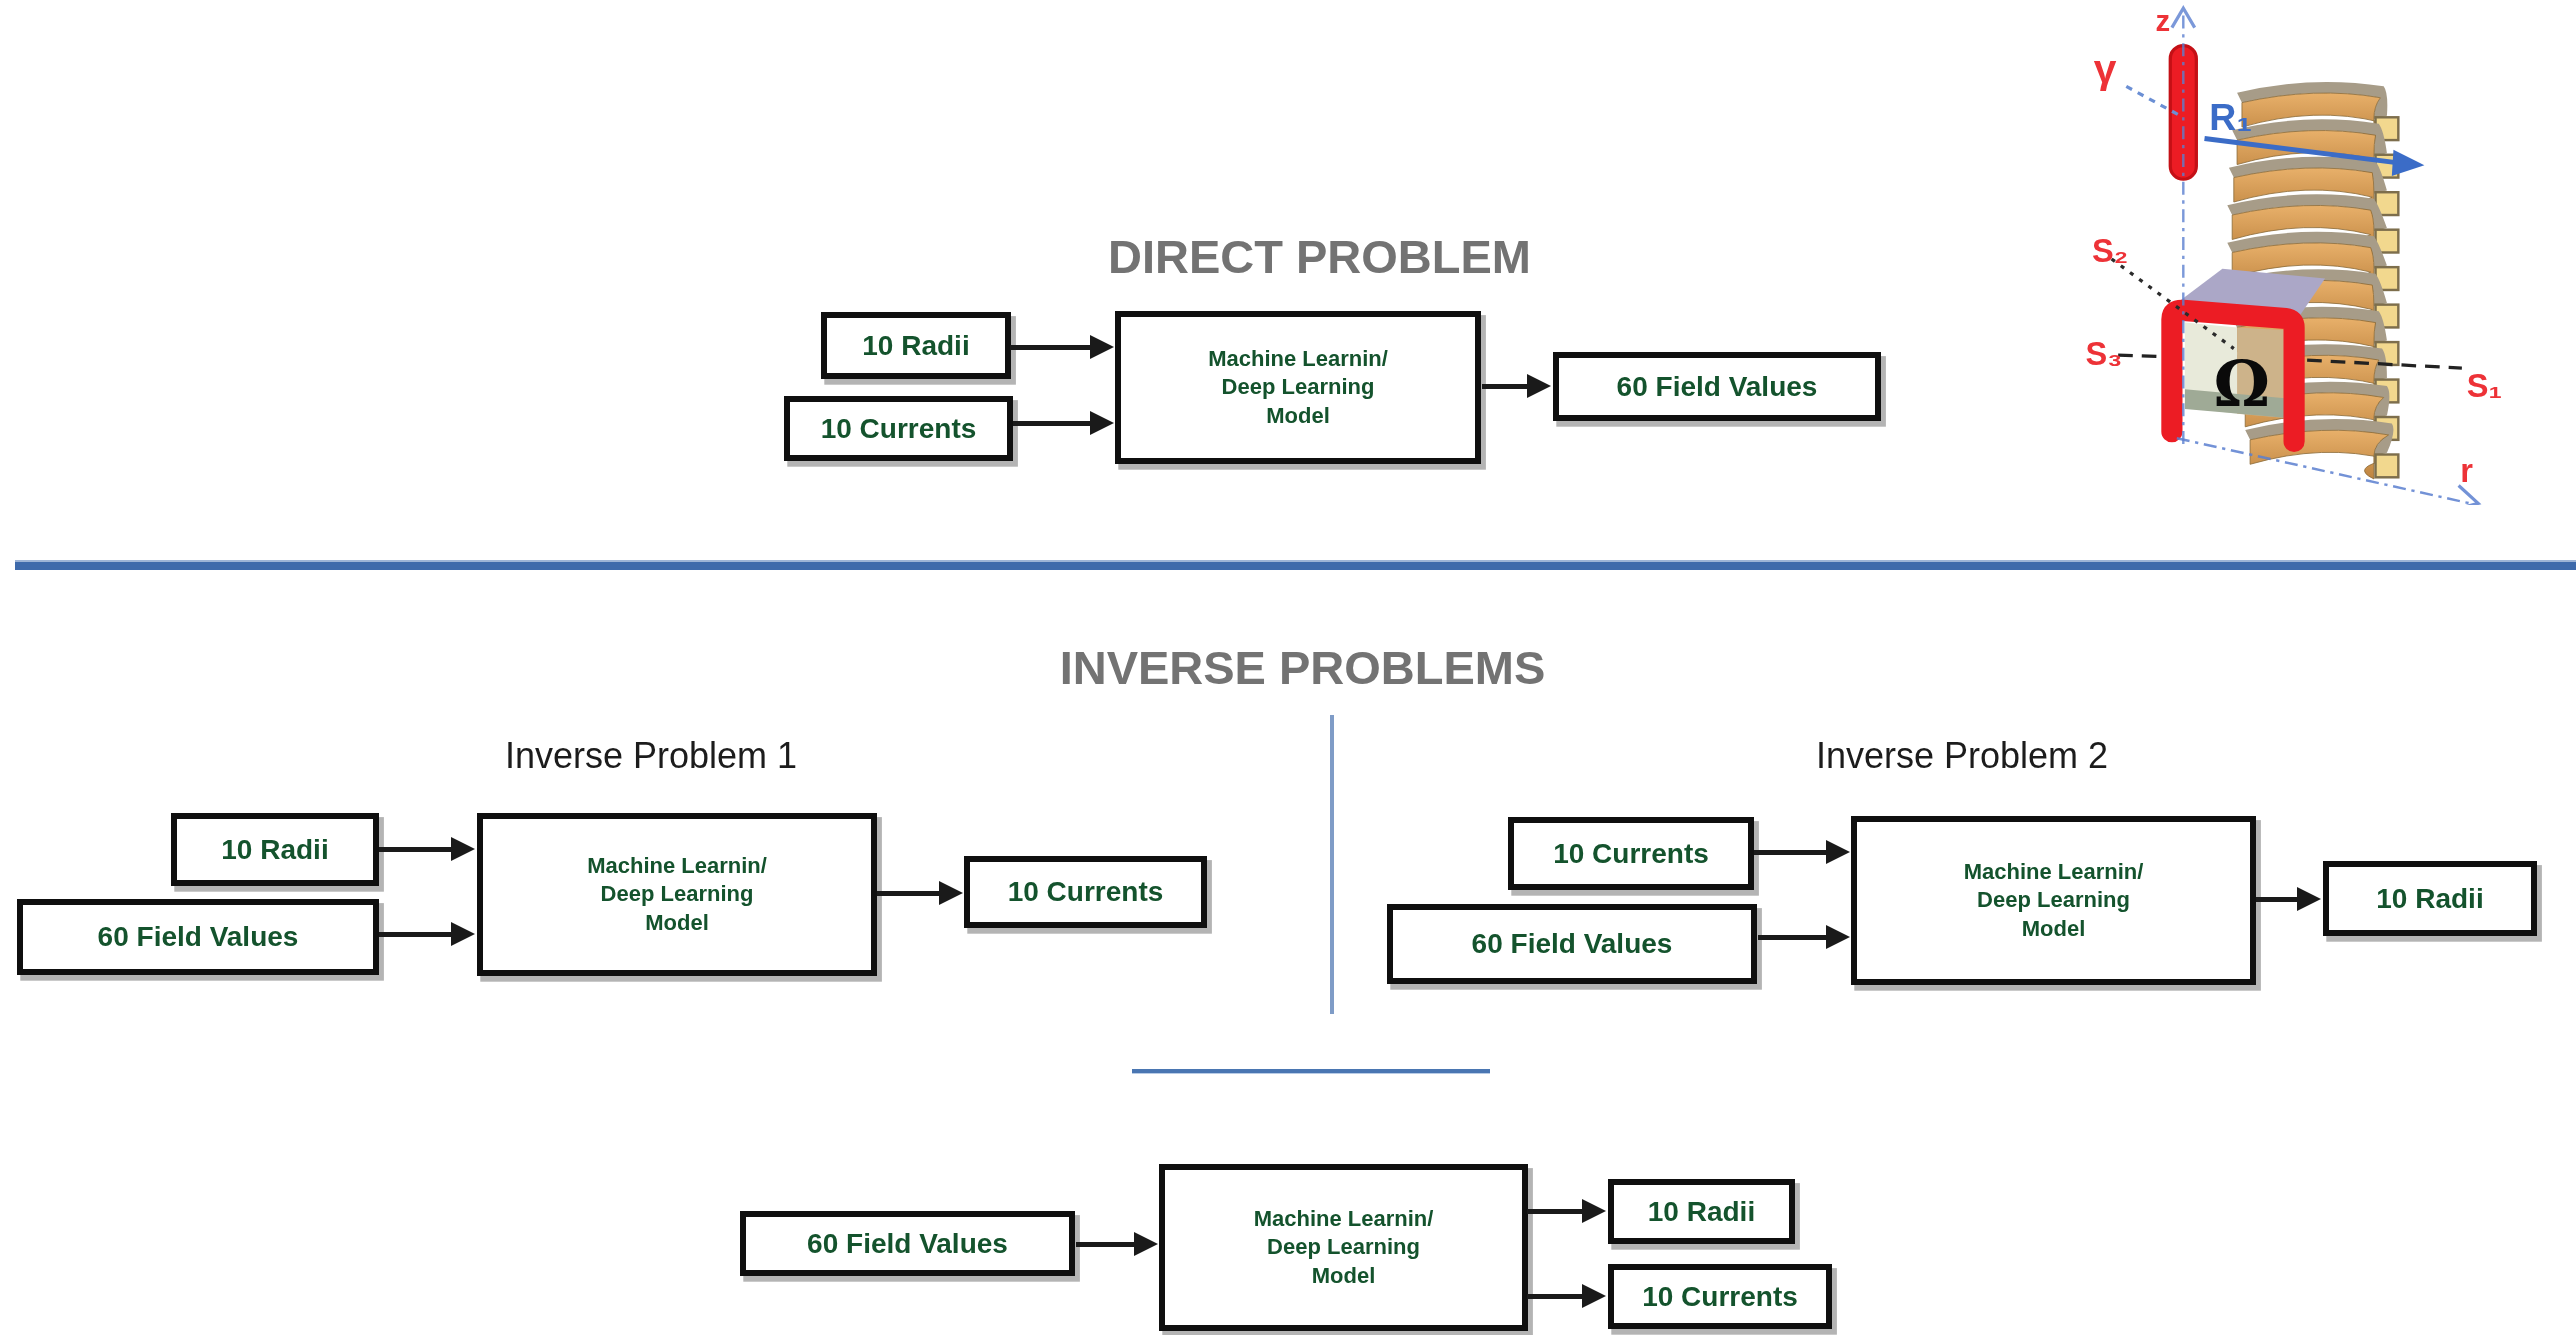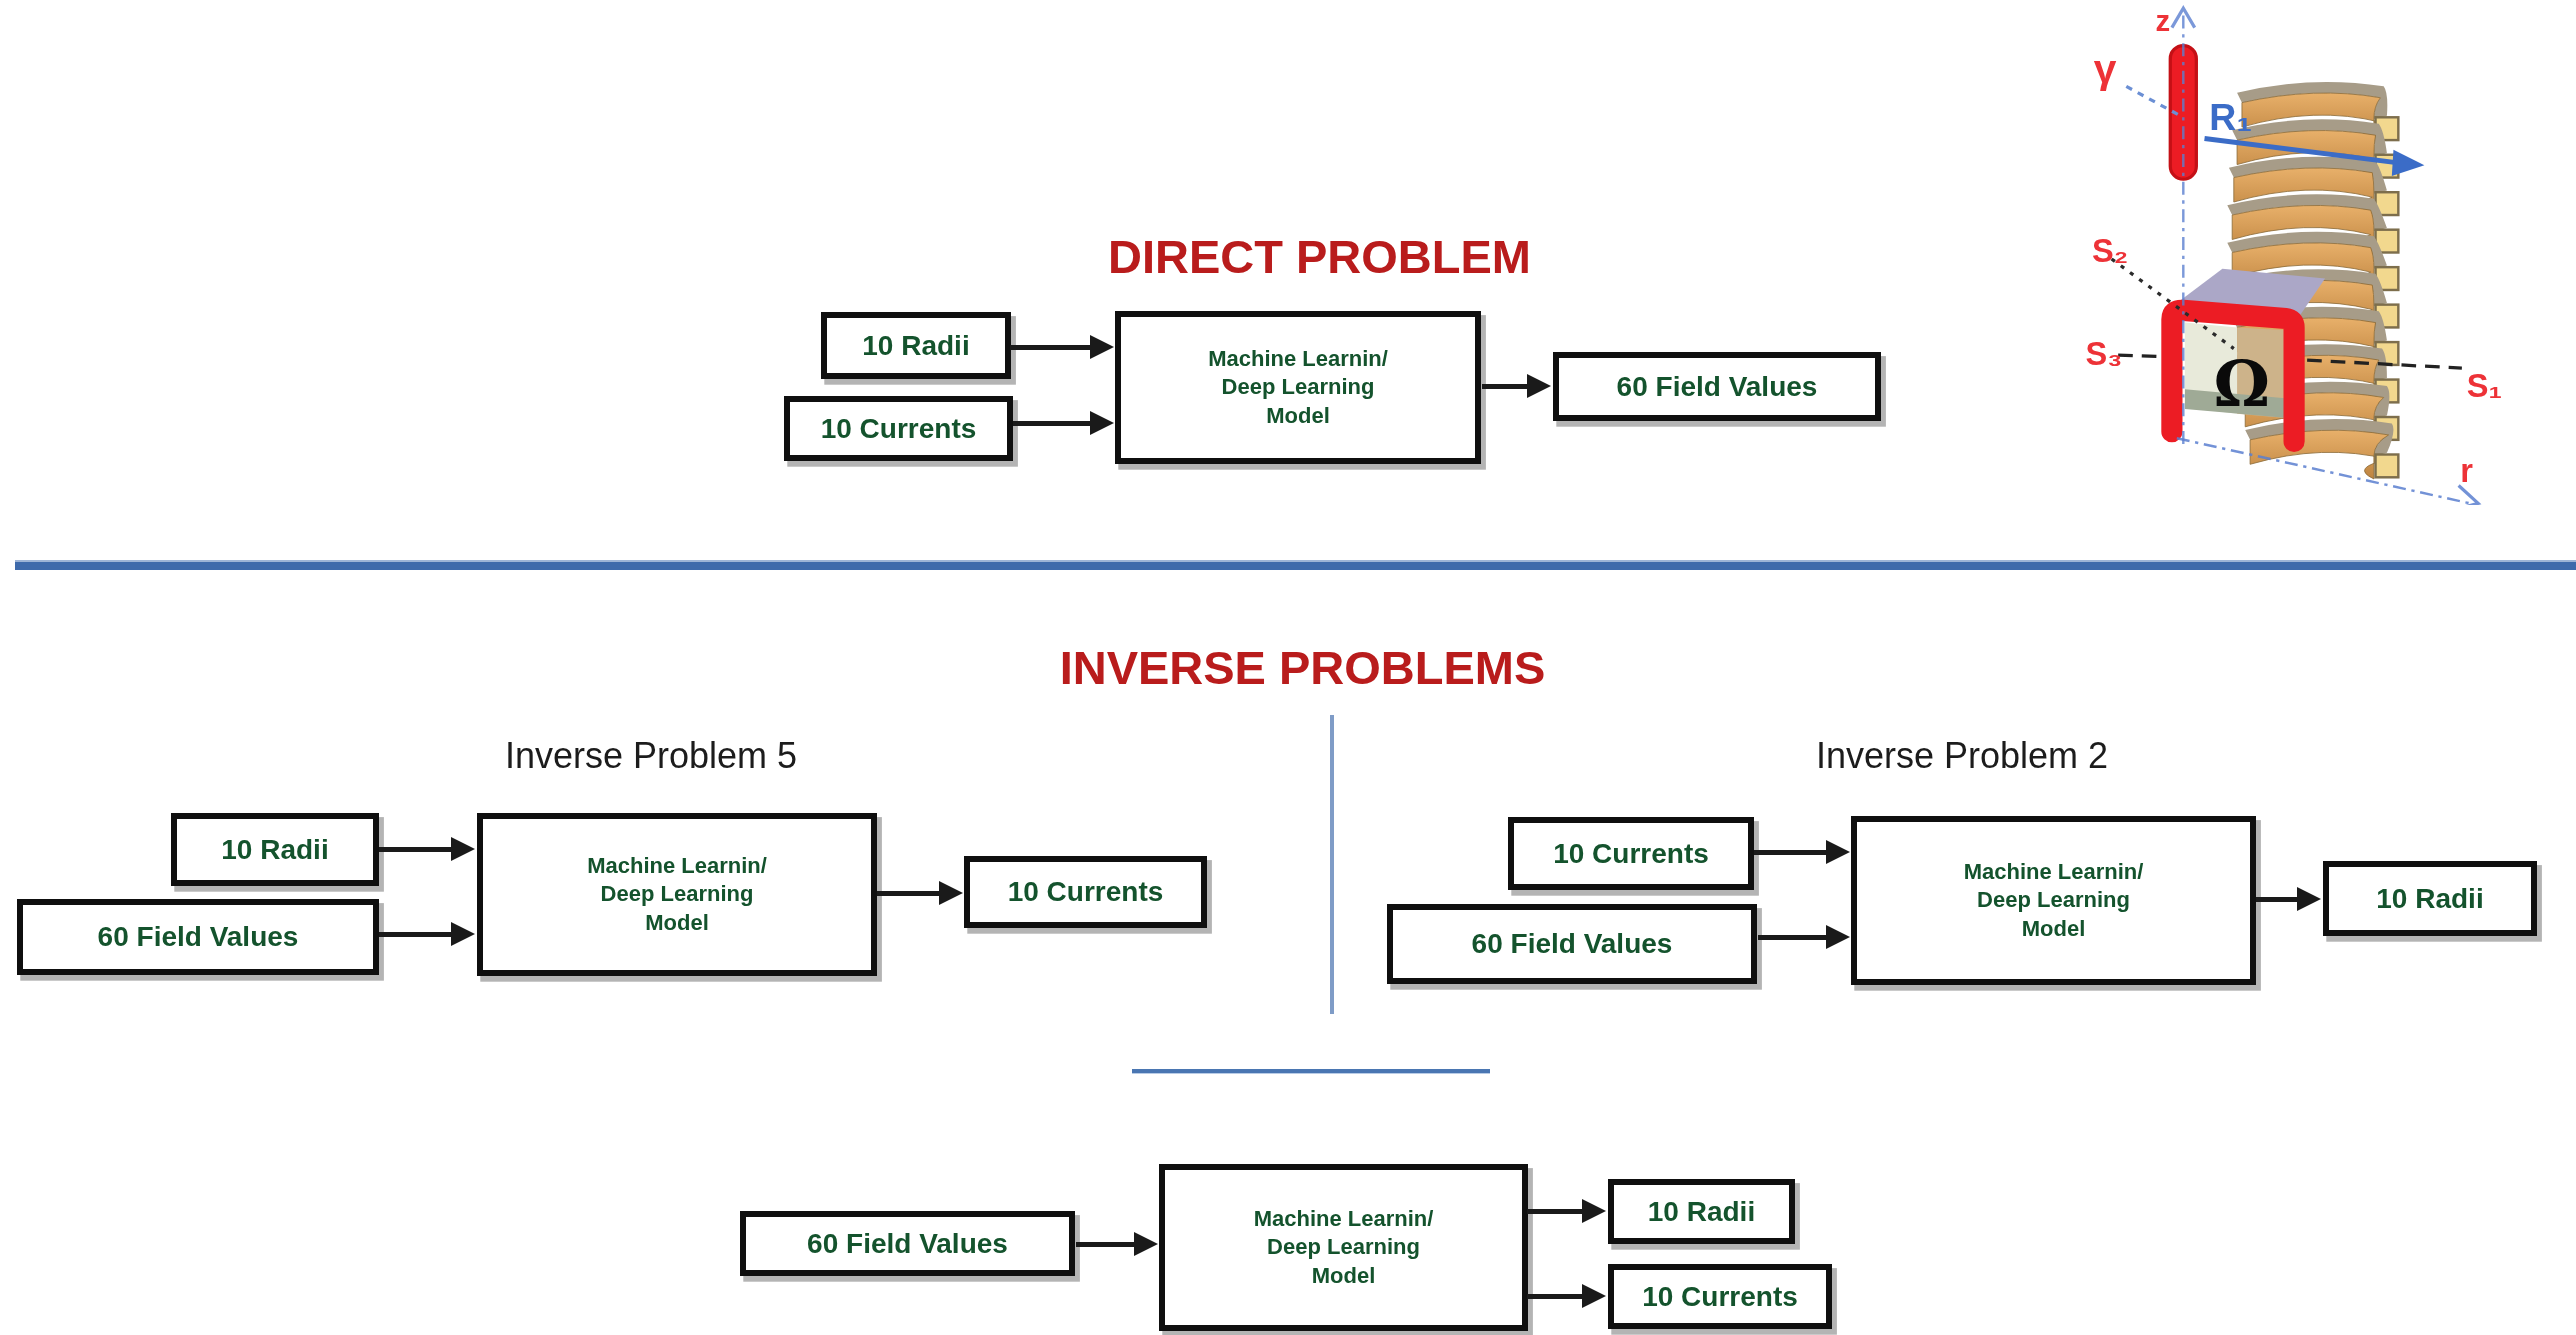--- a/index.html
+++ b/index.html
@@ -1,19 +1,19 @@
 <!DOCTYPE html>
 <html style="font-size:13px"><head>
 <meta charset="utf-8">
 <style>
   html,body{margin:0;padding:0;background:#ffffff;}
   .canvas{position:relative;width:2576px;height:1335px;background:#ffffff;overflow:hidden;
           font-family:"Liberation Sans",sans-serif;}
 
-  .heading{position:absolute;font-size:47px;font-weight:bold;color:#b91c1c;text-align:center;margin:0;}
+  .heading{position:absolute;font-size:47px;font-weight:bold;color:#737373;text-align:center;margin:0;}
   .section-title{position:absolute;font-size:36px;font-weight:400;color:#1c1c1c;text-align:center;margin:0;}
 
   .fc-box{position:absolute;display:flex;align-items:center;justify-content:center;
           background:#ffffff;border:6.5px solid #0f0f0f;box-sizing:border-box;
           box-shadow:4.1px 4.9px 0 0.8px rgba(105,105,105,0.5);
           font-weight:bold;font-size:28px;color:#14532d;text-align:center;}
   .fc-box.model{font-size:22px;line-height:1.28;white-space:pre-line;}
 
   .arrow{position:absolute;height:4.9px;background:#1a1a1a;}
   .arrow::after{content:"";position:absolute;right:-23px;top:-9.8px;width:0;height:0;
@@ -143,21 +143,21 @@
     <text class="fig-label-red" x="514" y="488" font-size="40">S₁</text>
     <text class="fig-label-red" x="506" y="592" font-size="40">r</text>
   </svg>
 
   <div class="h-divider" style="left:14.7px;top:560px;width:2561px;height:9.8px;"></div>
 
   <h1 class="heading" style="left:977px;top:640px;width:651px;">INVERSE PROBLEMS</h1>
 
   <div class="v-divider" style="left:1330px;top:715px;width:4.1px;height:299px;"></div>
 
-  <h2 class="section-title" style="left:407px;top:735px;width:488px;">Inverse Problem 5</h2>
+  <h2 class="section-title" style="left:407px;top:735px;width:488px;">Inverse Problem 1</h2>
   <div class="fc-box" style="left:171px;top:813px;width:208px;height:73px;">10 Radii</div>
   <div class="fc-box" style="left:17px;top:899px;width:362px;height:76px;">60 Field Values</div>
   <div class="fc-box model" style="left:477px;top:813px;width:400px;height:163px;">Machine Learnin/
 Deep Learning
 Model</div>
   <div class="fc-box" style="left:964px;top:856px;width:243px;height:72px;">10 Currents</div>
   <div class="arrow" style="left:379px;top:847px;width:73px;"></div>
   <div class="arrow" style="left:379px;top:932px;width:73px;"></div>
   <div class="arrow" style="left:877px;top:891px;width:63px;"></div>
 

